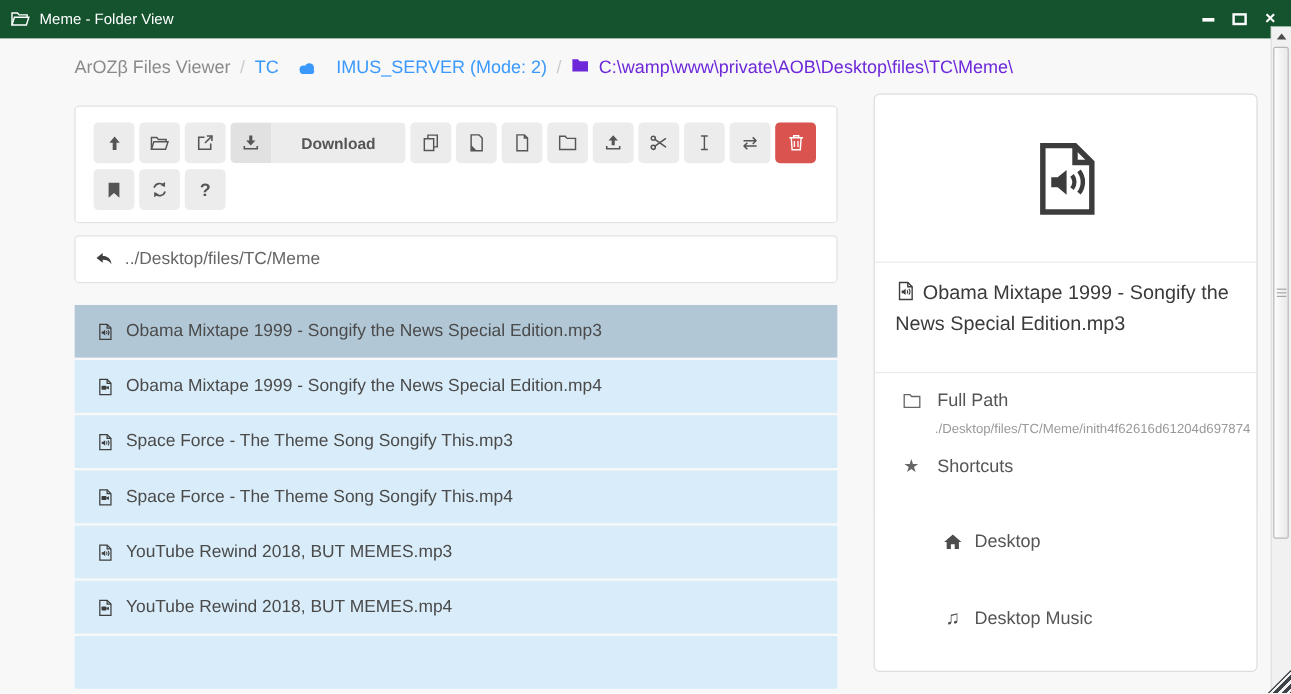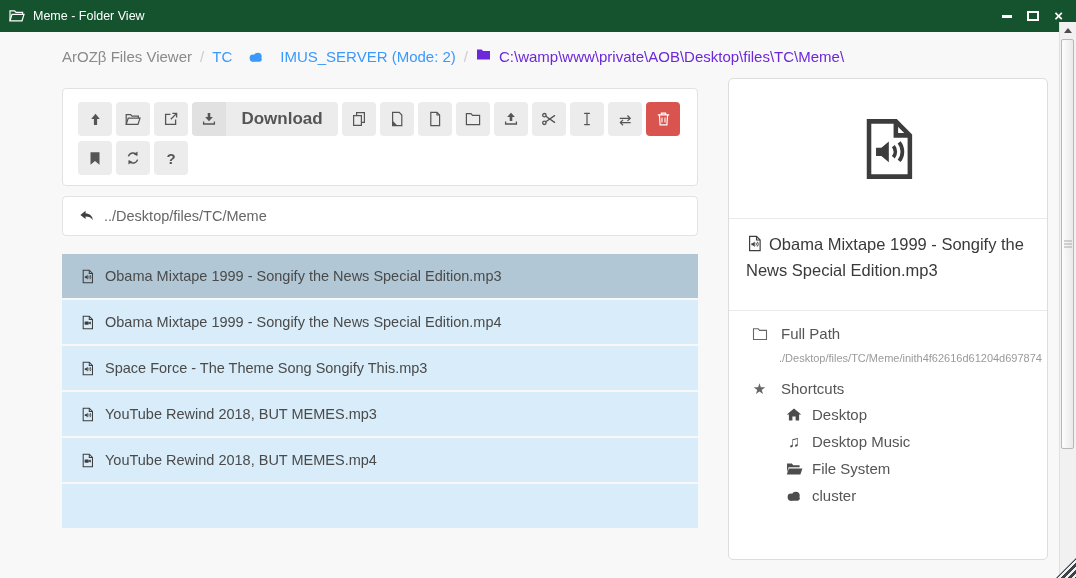--- a/index.html
+++ b/index.html
@@ -28,21 +28,21 @@
   .toolbar-card{left:62px;top:88px;width:636px;height:98px;padding:13px 15px;}
   .btn-row{display:flex;gap:4px;margin-bottom:5px;}
   .tbtn{width:34px;height:34px;border-radius:4px;background:#ececec;display:flex;align-items:center;
     justify-content:center;color:#555;cursor:pointer;box-sizing:border-box;flex:0 0 auto;}
   .tbtn.danger{background:#d9534f;color:#fff;}
   .tbtn .glyph{font-size:15px;line-height:1;}
   .tbtn .glyph.b{font-weight:bold;}
   .download-btn{display:flex;height:34px;border-radius:4px;overflow:hidden;cursor:pointer;flex:0 0 auto;}
   .dl-icon{width:34px;background:#e1e1e1;display:flex;align-items:center;justify-content:center;color:#555;}
   .dl-label{width:112px;background:#ececec;display:flex;align-items:center;justify-content:center;
-    font-size:17px;font-weight:bold;color:#555;}
+    font-size:13px;font-weight:bold;color:#555;}
 
   .path-card{left:62px;top:196px;width:636px;height:40px;display:flex;align-items:center;
     padding:0 16px;gap:9px;color:#666;font-size:14.5px;}
   .path-card .ric{color:#3f3f3f;display:flex;}
 
   
   .filelist{position:absolute;left:62px;top:254px;width:636px;height:324px;overflow:hidden;}
   .frow{height:44px;margin-bottom:2px;background:#d9ecf9;display:flex;align-items:center;
     padding:0 18px;gap:10px;font-size:14.5px;color:#4a4a4a;box-sizing:border-box;cursor:pointer;}
   .frow.selected{background:#b1c7d6;}
@@ -53,21 +53,21 @@
   .panel-icon-area{height:139px;border-bottom:1px solid #eaeaea;display:flex;align-items:center;
     justify-content:center;color:#3c3c3c;}
   .panel-title{height:77px;padding:14px 17px 0;box-sizing:content-box;font-size:16.5px;color:#3a3a3a;
     line-height:1.45;border-bottom:1px solid #eaeaea;word-break:break-all;}
   .panel-title .ficon{display:inline-block;vertical-align:-2px;margin-right:6px;}
   .panel-info{font-size:15px;color:#555;}
   .info-row{display:flex;align-items:center;gap:13px;padding:14px 0 0 22px;}
   .info-row .sic{color:#666;display:flex;width:17px;justify-content:center;}
   .info-path{padding:10px 0 0 50px;font-size:11px;color:#9a9a9a;white-space:nowrap;overflow:hidden;}
   .shortcut-list{padding-top:4px;}
-  .shortcut-row{display:flex;align-items:center;gap:9px;padding:5px 0 5px 56px;cursor:pointer;}
+  .shortcut-row{display:flex;align-items:center;gap:9px;padding:5px 0 5px 56px;cursor:pointer;margin-top:37px;}
   .shortcut-row .sc-icon{color:#4d4d4d;display:flex;width:18px;justify-content:center;align-items:center;}
   .sc-glyph{font-size:16px;line-height:1;color:#4d4d4d;}
   .star-glyph{font-size:15px;line-height:1;color:#4a4a4a;}
 
   
   .scrollbar{position:absolute;right:0;top:22px;width:17px;height:556px;background:#f1f1f1;
     border-left:1px solid #e0e0e0;box-sizing:border-box;}
   .sb-up{height:16px;display:flex;align-items:center;justify-content:center;cursor:pointer;}
   .sb-tri{width:0;height:0;border-left:4px solid transparent;border-right:4px solid transparent;
     border-bottom:5px solid #4d4d4d;}
@@ -290,20 +290,31 @@
       <span class="ficon">
         <svg width="15" height="15" viewBox="0 0 16 16">
           <path d="M3.4 1.3 H9.9 L13.3 4.7 V14.7 H3.4 Z" fill="none" stroke="currentColor" stroke-width="1.1"></path>
           <path d="M9.9 1.3 V4.7 H13.3" fill="none" stroke="currentColor" stroke-width="1.1"></path>
           <path d="M5.1 7.7 H6.4 L8.2 6.2 V11.2 L6.4 9.7 H5.1 Z" fill="currentColor"></path>
           <path d="M9.3 7.3 A2.2 2.2 0 0 1 9.3 10" fill="none" stroke="currentColor" stroke-width="0.9"></path>
           <path d="M10.7 6.4 A3.6 3.6 0 0 1 10.7 10.9" fill="none" stroke="currentColor" stroke-width="0.9"></path>
         </svg>
       </span>
       <span>Space Force - The Theme Song Songify This.mp3</span>
+    </div>
+    <div class="frow">
+      <span class="ficon">
+        <svg width="15" height="15" viewBox="0 0 16 16">
+          <path d="M3.4 1.3 H9.9 L13.3 4.7 V14.7 H3.4 Z" fill="none" stroke="currentColor" stroke-width="1.1"></path>
+          <path d="M9.9 1.3 V4.7 H13.3" fill="none" stroke="currentColor" stroke-width="1.1"></path>
+          <rect x="4.9" y="6.8" width="4.4" height="3.6" rx="0.7" fill="currentColor"></rect>
+          <path d="M9.3 8.1 L11.5 7 V10.2 L9.3 9.1 Z" fill="currentColor"></path>
+        </svg>
+      </span>
+      <span>Space Force - The Theme Song Songify This.mp4</span>
     </div>
     <div class="frow">
       <span class="ficon">
         <svg width="15" height="15" viewBox="0 0 16 16">
           <path d="M3.4 1.3 H9.9 L13.3 4.7 V14.7 H3.4 Z" fill="none" stroke="currentColor" stroke-width="1.1"></path>
           <path d="M9.9 1.3 V4.7 H13.3" fill="none" stroke="currentColor" stroke-width="1.1"></path>
           <path d="M5.1 7.7 H6.4 L8.2 6.2 V11.2 L6.4 9.7 H5.1 Z" fill="currentColor"></path>
           <path d="M9.3 7.3 A2.2 2.2 0 0 1 9.3 10" fill="none" stroke="currentColor" stroke-width="0.9"></path>
           <path d="M10.7 6.4 A3.6 3.6 0 0 1 10.7 10.9" fill="none" stroke="currentColor" stroke-width="0.9"></path>
         </svg>

